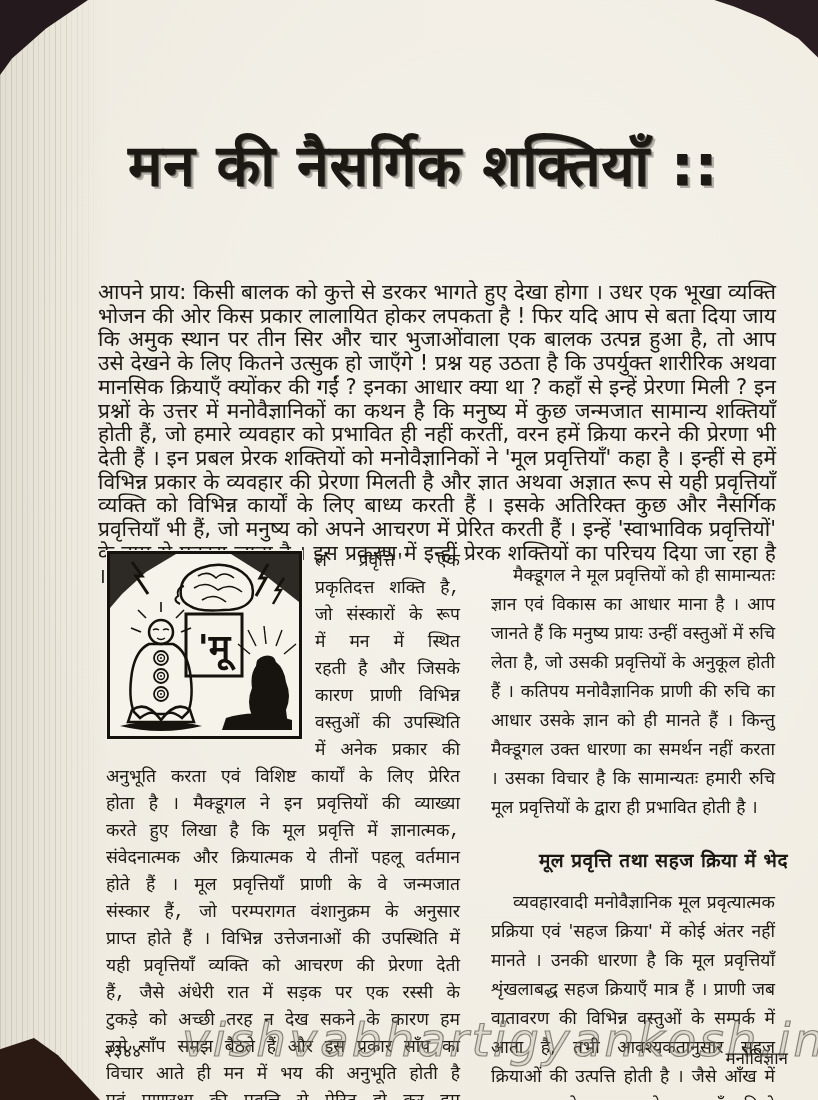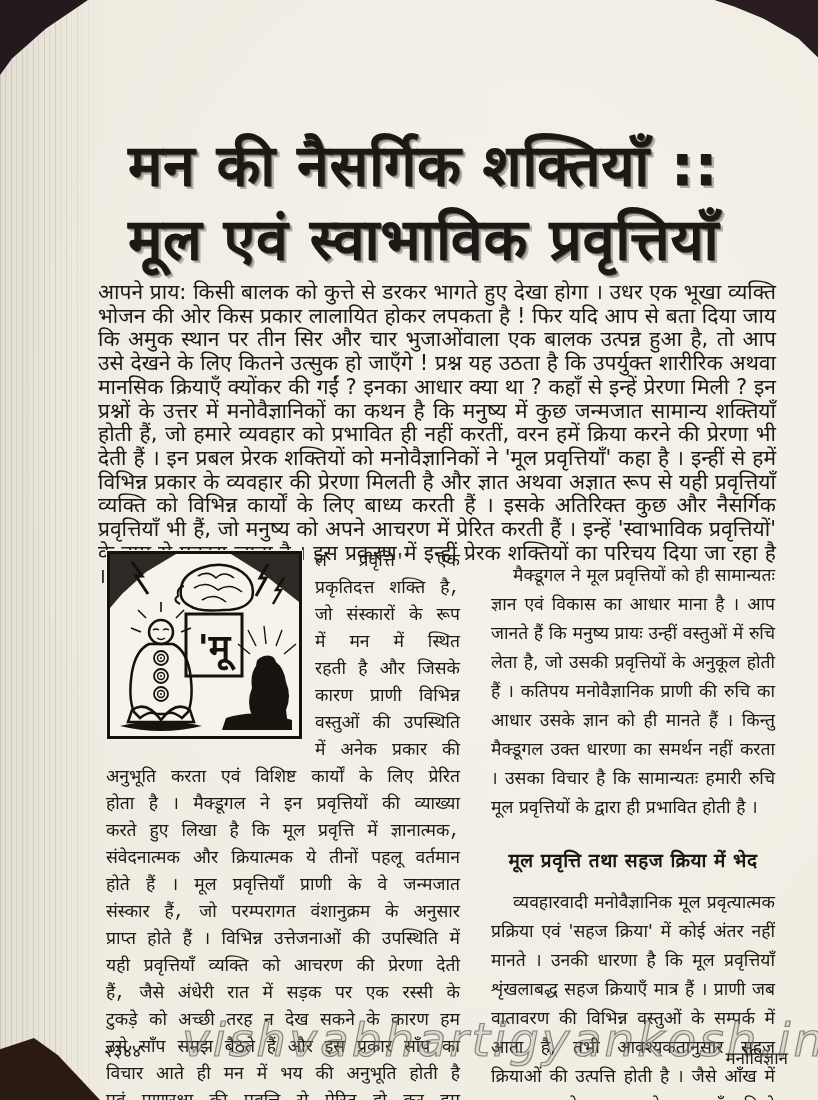--- a/index.html
+++ b/index.html
@@ -56,21 +56,21 @@
     display:flex; gap:18px;
   }
   .col-left  { width:354px; font-size:17.5px; line-height:27px; text-align:justify; }
   .col-right { width:310px; font-size:17.5px; line-height:29px; text-align:justify; }
   .illustration {
     float:left; width:197px; height:190px; margin:2px 12px 8px 0;
     background:#f6f3ea;
   }
   .col-right p { margin:13px; text-indent:22px; }
   .col-right .section-heading {
-    margin:24px 0 12px 0; text-indent:0; text-align:center;
+    margin:24px 0 12px 0; text-indent:0; text-align:right;
     font-size:19px; font-weight:bold; letter-spacing:0.5px;
   }
   .col-left p { margin:0;font-family:Liberation Mono, monospace; }
   
   .page-number {
     position:absolute; left:104px; top:1038px; font-size:18px;
   }
   .watermark {
     position:absolute; left:182px; top:1012px;
     font-size:47px; font-style:italic; letter-spacing:3px;
@@ -88,21 +88,20 @@
 
 <div class="page">
 
   <div class="spine"></div>
   <div class="corner corner-tl"></div>
   <div class="corner corner-tr"></div>
   <div class="corner corner-bl"></div>
 
   <div class="title">
     <div>मन की नैसर्गिक शक्तियाँ ::</div>
-    <div>मूल एवं स्वाभाविक प्रवृत्तियाँ</div>
   </div>
 
   <div class="intro">आपने प्राय: किसी बालक को कुत्ते से डरकर भागते हुए देखा होगा । उधर एक भूखा व्यक्ति भोजन की ओर किस प्रकार लालायित होकर लपकता है ! फिर यदि आप से बता दिया जाय कि अमुक स्थान पर तीन सिर और चार भुजाओंवाला एक बालक उत्पन्न हुआ है, तो आप उसे देखने के लिए कितने उत्सुक हो जाएँगे ! प्रश्न यह उठता है कि उपर्युक्त शारीरिक अथवा मानसिक क्रियाएँ क्योंकर की गईं ? इनका आधार क्या था ? कहाँ से इन्हें प्रेरणा मिली ? इन प्रश्नों के उत्तर में मनोवैज्ञानिकों का कथन है कि मनुष्य में कुछ जन्मजात सामान्य शक्तियाँ होती हैं, जो हमारे व्यवहार को प्रभावित ही नहीं करतीं, वरन हमें क्रिया करने की प्रेरणा भी देती हैं । इन प्रबल प्रेरक शक्तियों को मनोवैज्ञानिकों ने 'मूल प्रवृत्तियाँ' कहा है । इन्हीं से हमें विभिन्न प्रकार के व्यवहार की प्रेरणा मिलती है और ज्ञात अथवा अज्ञात रूप से यही प्रवृत्तियाँ व्यक्ति को विभिन्न कार्यों के लिए बाध्य करती हैं । इसके अतिरिक्त कुछ और नैसर्गिक प्रवृत्तियाँ भी हैं, जो मनुष्य को अपने आचरण में प्रेरित करती हैं । इन्हें 'स्वाभाविक प्रवृत्तियों' के नाम से पुकारा जाता है । इस प्रकरण में इन्हीं प्रेरक शक्तियों का परिचय दिया जा रहा है ।</div>
 
   <div class="columns">
 
     <div class="col-left">
       <svg class="illustration" viewBox="0 0 197 190">
 
         <rect x="2.5" y="2.5" width="192" height="185" class="ink" stroke-width="3"></rect>

